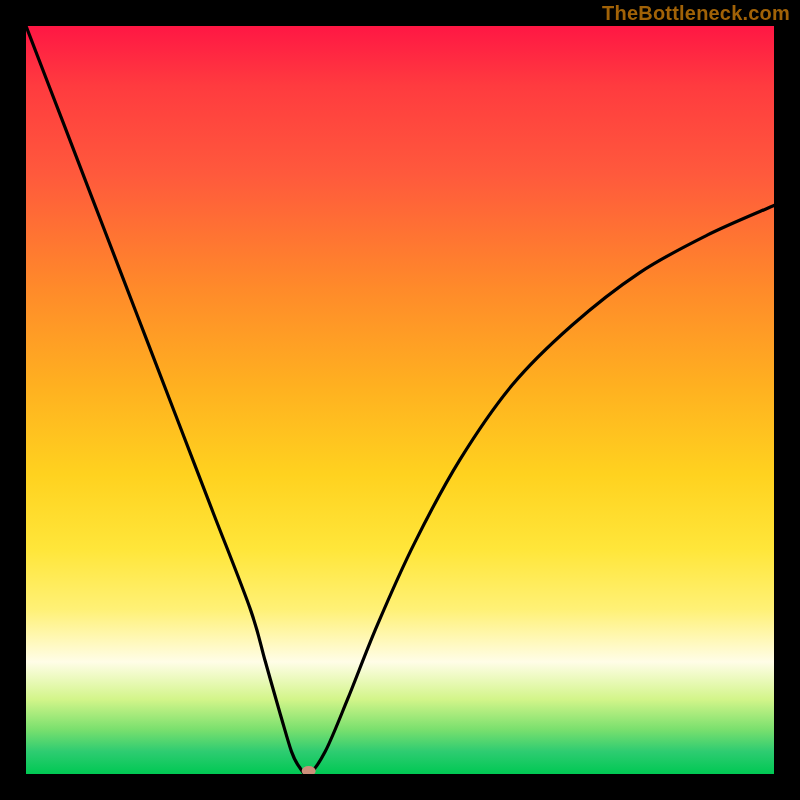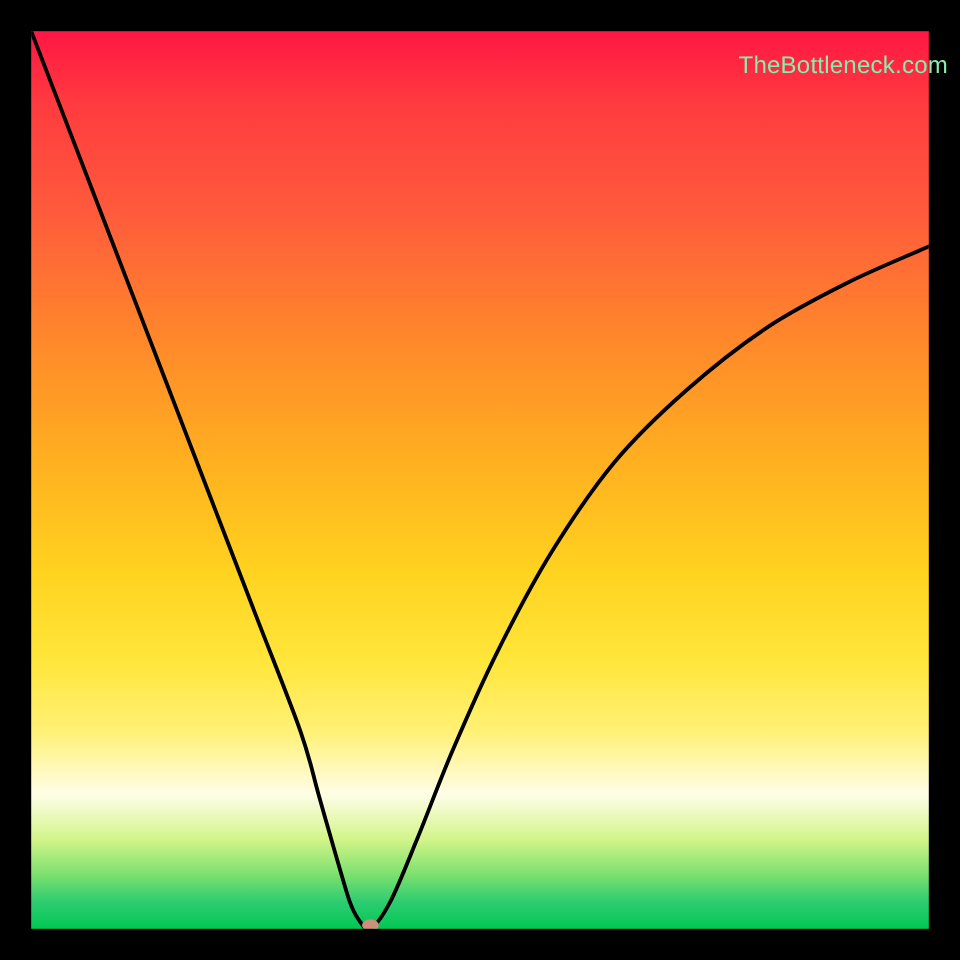--- a/index.html
+++ b/index.html
@@ -14,27 +14,26 @@
   .frame {
     position: relative;
     width: 800px;
     height: 800px;
     background: #000;
   }
   .watermark {
     position: absolute;
     top: 2px;
     right: 10px;
-    color: #86efac;
+    color: #a16207;
     font-size: 20px;
-    font-weight: 400;
+    font-weight: 700;
     letter-spacing: 0.2px;
     z-index: 5;
     user-select: none;
-    margin-top: 42px;
   }
   .plot-area {
     position: absolute;
     left: 26px;
     top: 26px;
     width: 748px;   
     height: 748px;  
     
     background: linear-gradient(
       to bottom,

